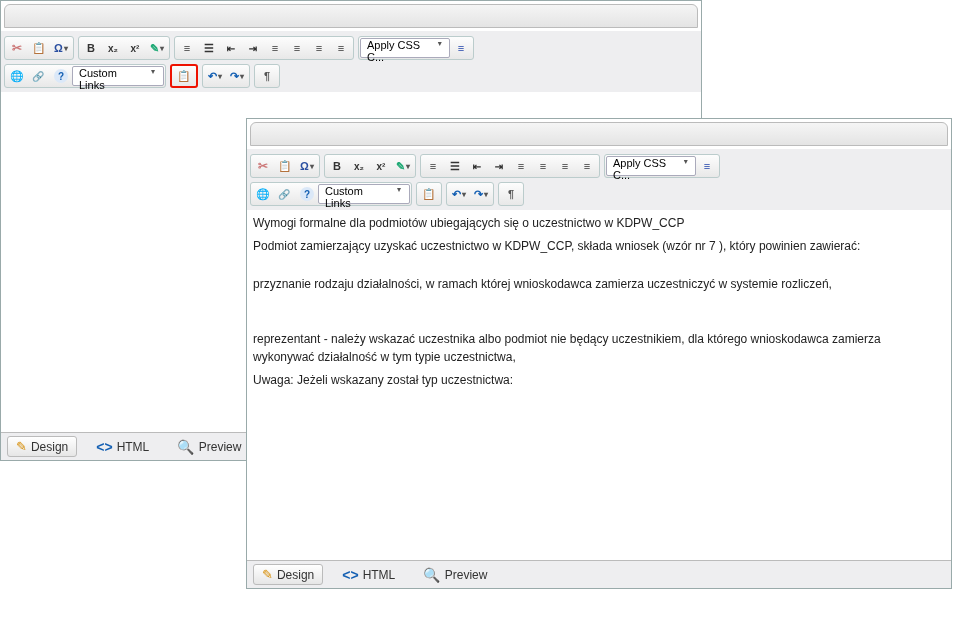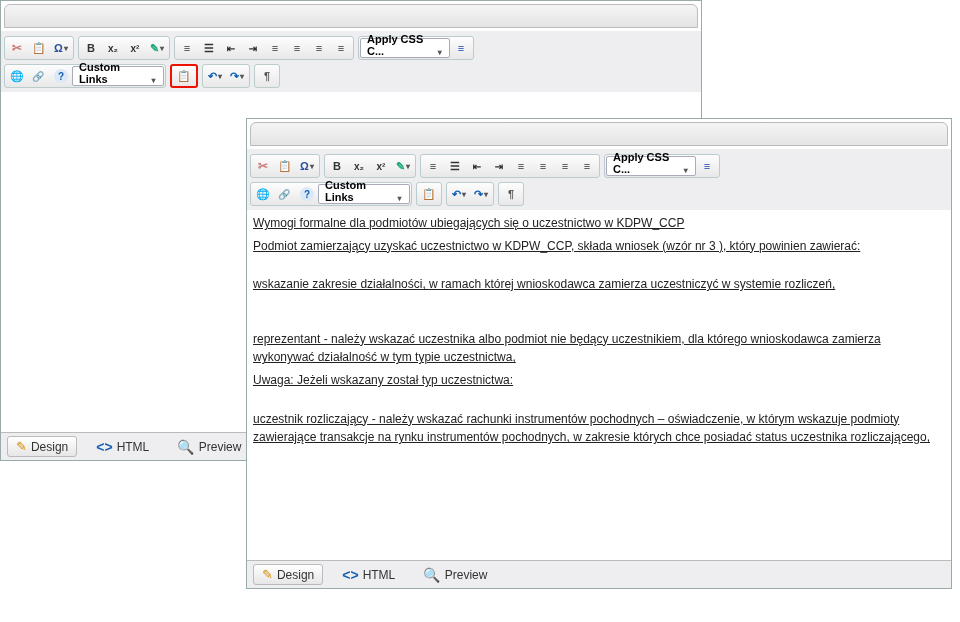--- a/index.html
+++ b/index.html
@@ -56,29 +56,28 @@
     justify-content: center;
     border-radius: 2px;
     font-size: 11px;
     font-weight: bold;
     color: #333;
     cursor: pointer;
     position: relative;
   }
   .tb-dropdown {
     display: inline-flex;
-    align-items: flex-end;
+    align-items: flex-start;
     border: 1px solid #aab;
     background: #fff;
     height: 20px;
     padding: 0 4px 0 6px;
     font-size: 11px;
     border-radius: 2px;
     cursor: pointer;
-    font-weight: bold;
   }
   .tb-dropdown .arr {
     width: 12px;
     text-align: center;
     font-size: 8px;
     color: #555;
     margin-left: 2px;
   }
   .highlighted {
     border: 2px solid #e10;
@@ -372,31 +371,30 @@
             <span class="small-arr">▾</span>
           </span>
       </span>
       <span class="tb-group">
         <span class="tb-btn">
             <span class="ico glyph-para"></span>
           </span>
       </span>
     </div>
   </div>
-  <div class="content-area" style="height:350px;text-decoration:underline;">
+  <div class="content-area" style="height:350px;">
     <div class="content-p">Wymogi formalne dla podmiotów ubiegających się o uczestnictwo w KDPW_CCP</div>
-    <div class="content-p">Podmiot zamierzający uzyskać uczestnictwo w KDPW_CCP, składa wniosek (wzór nr 3 ), który powinien zawierać:</div>
+    <div class="content-p">Podmiot zamierzający uzyskać uczestnictwo w KDPW_CCP, składa wniosek (wzór nr 7 ), który powinien zawierać:</div>
     <div class="content-gap"></div>
-    <div class="content-p">wskazanie zakresie działalności, w ramach której wnioskodawca zamierza uczestniczyć w systemie rozliczeń,</div>
+    <div class="content-p">przyznanie rodzaju działalności, w ramach której wnioskodawca zamierza uczestniczyć w systemie rozliczeń,</div>
     <div class="content-gap"></div>
     <div class="content-gap"></div>
     <div class="content-p">reprezentant - należy wskazać uczestnika albo podmiot nie będący uczestnikiem, dla którego wnioskodawca zamierza wykonywać działalność w tym typie uczestnictwa,</div>
     <div class="content-p">Uwaga: Jeżeli wskazany został typ uczestnictwa:</div>
     <div class="content-gap"></div>
-    <div class="content-p">uczestnik rozliczający - należy wskazać rachunki instrumentów pochodnych – oświadczenie, w którym wskazuje podmioty zawierające transakcje na rynku instrumentów pochodnych, w zakresie których chce posiadać status uczestnika rozliczającego,</div>
   </div>
   <div class="footer-tabs">
     <span class="mode-tab active">
       <span class="ico ico-pencil">✎</span>
       <span>Design</span>
     </span>
     <span class="mode-tab">
       <span class="ico ico-html">&lt;&gt;</span>
       <span>HTML</span>
     </span>

